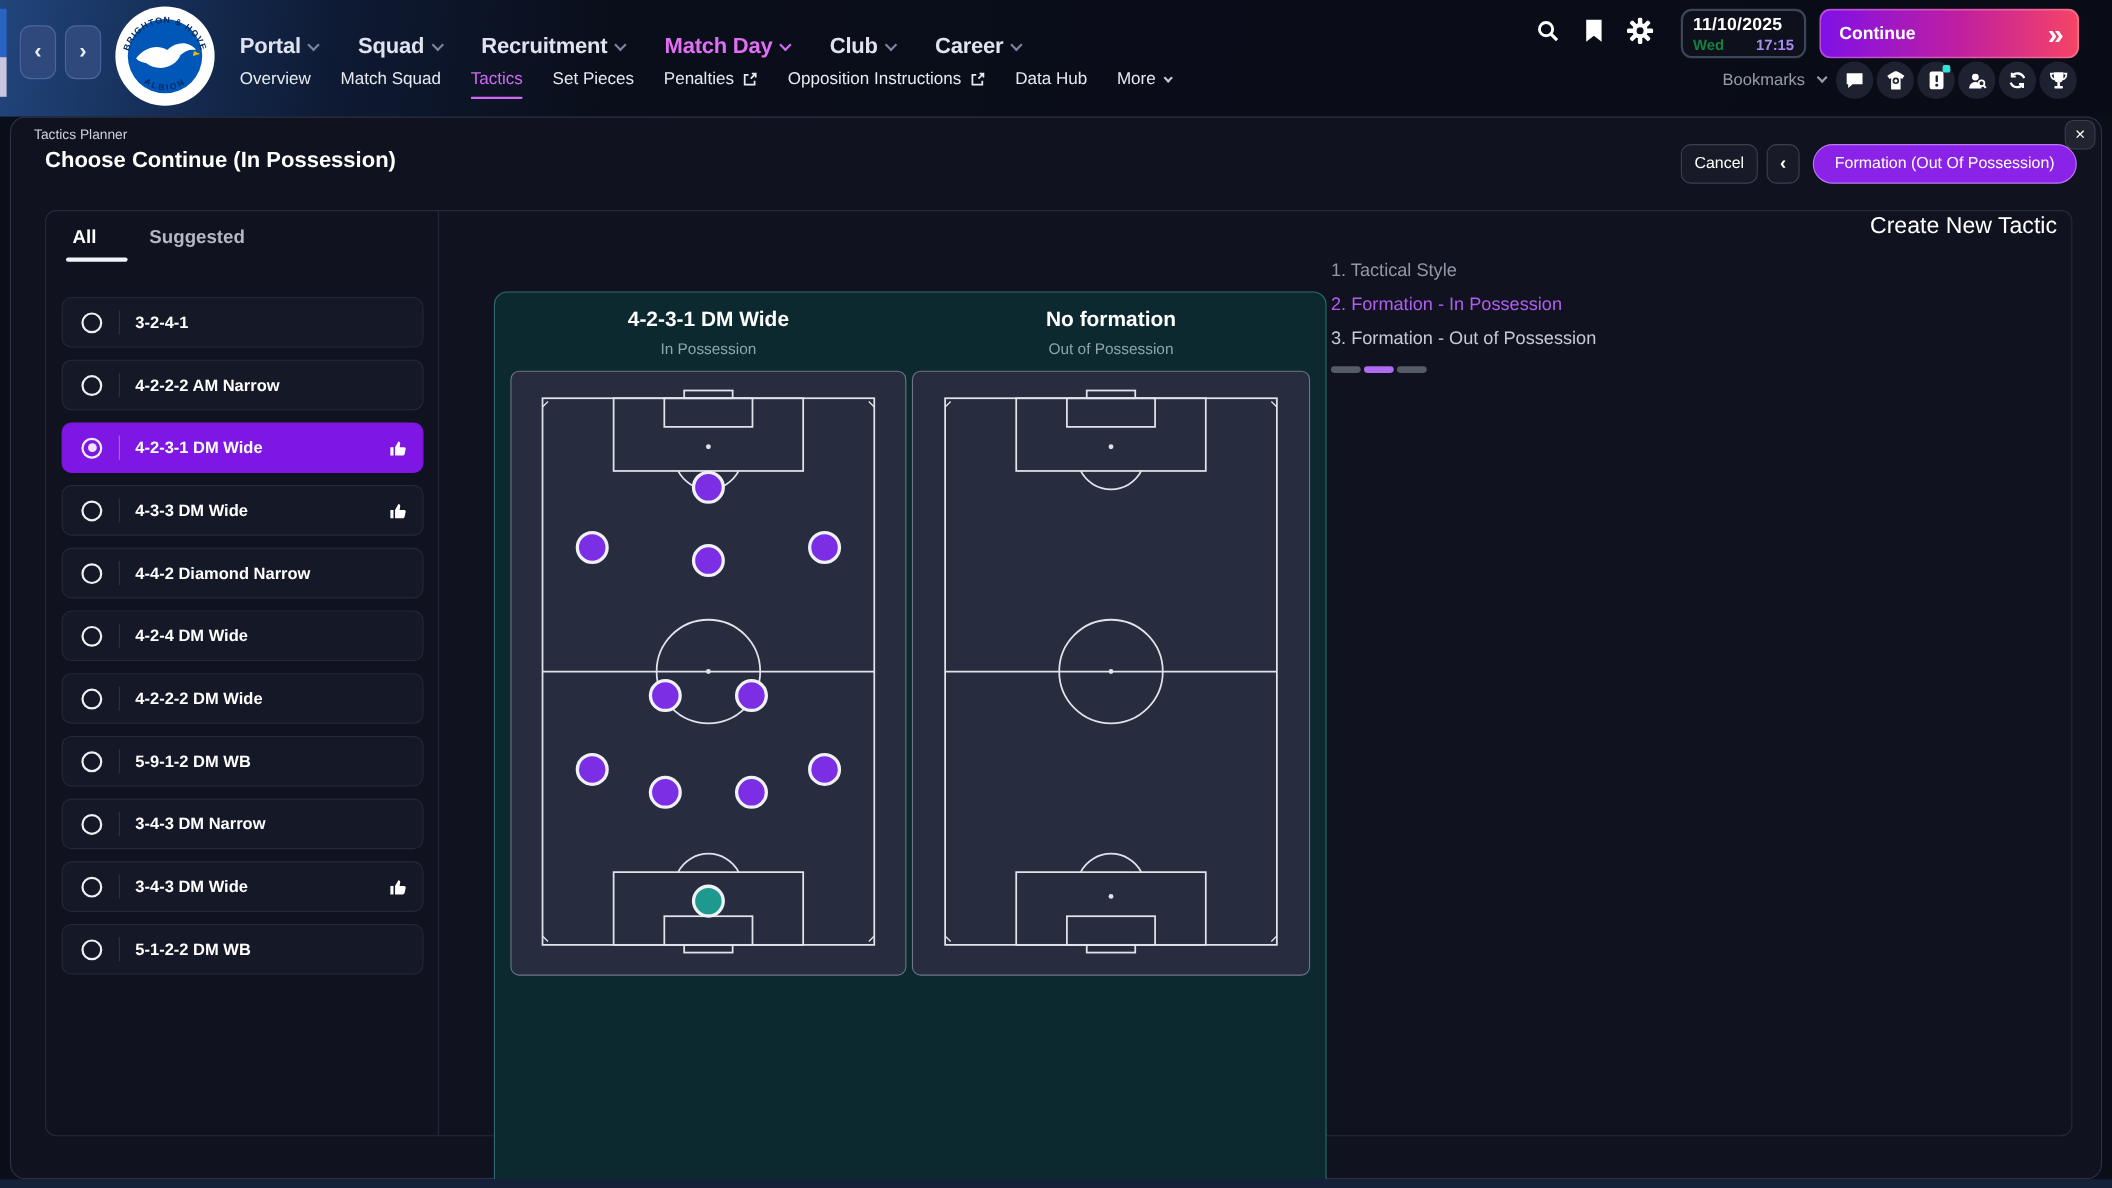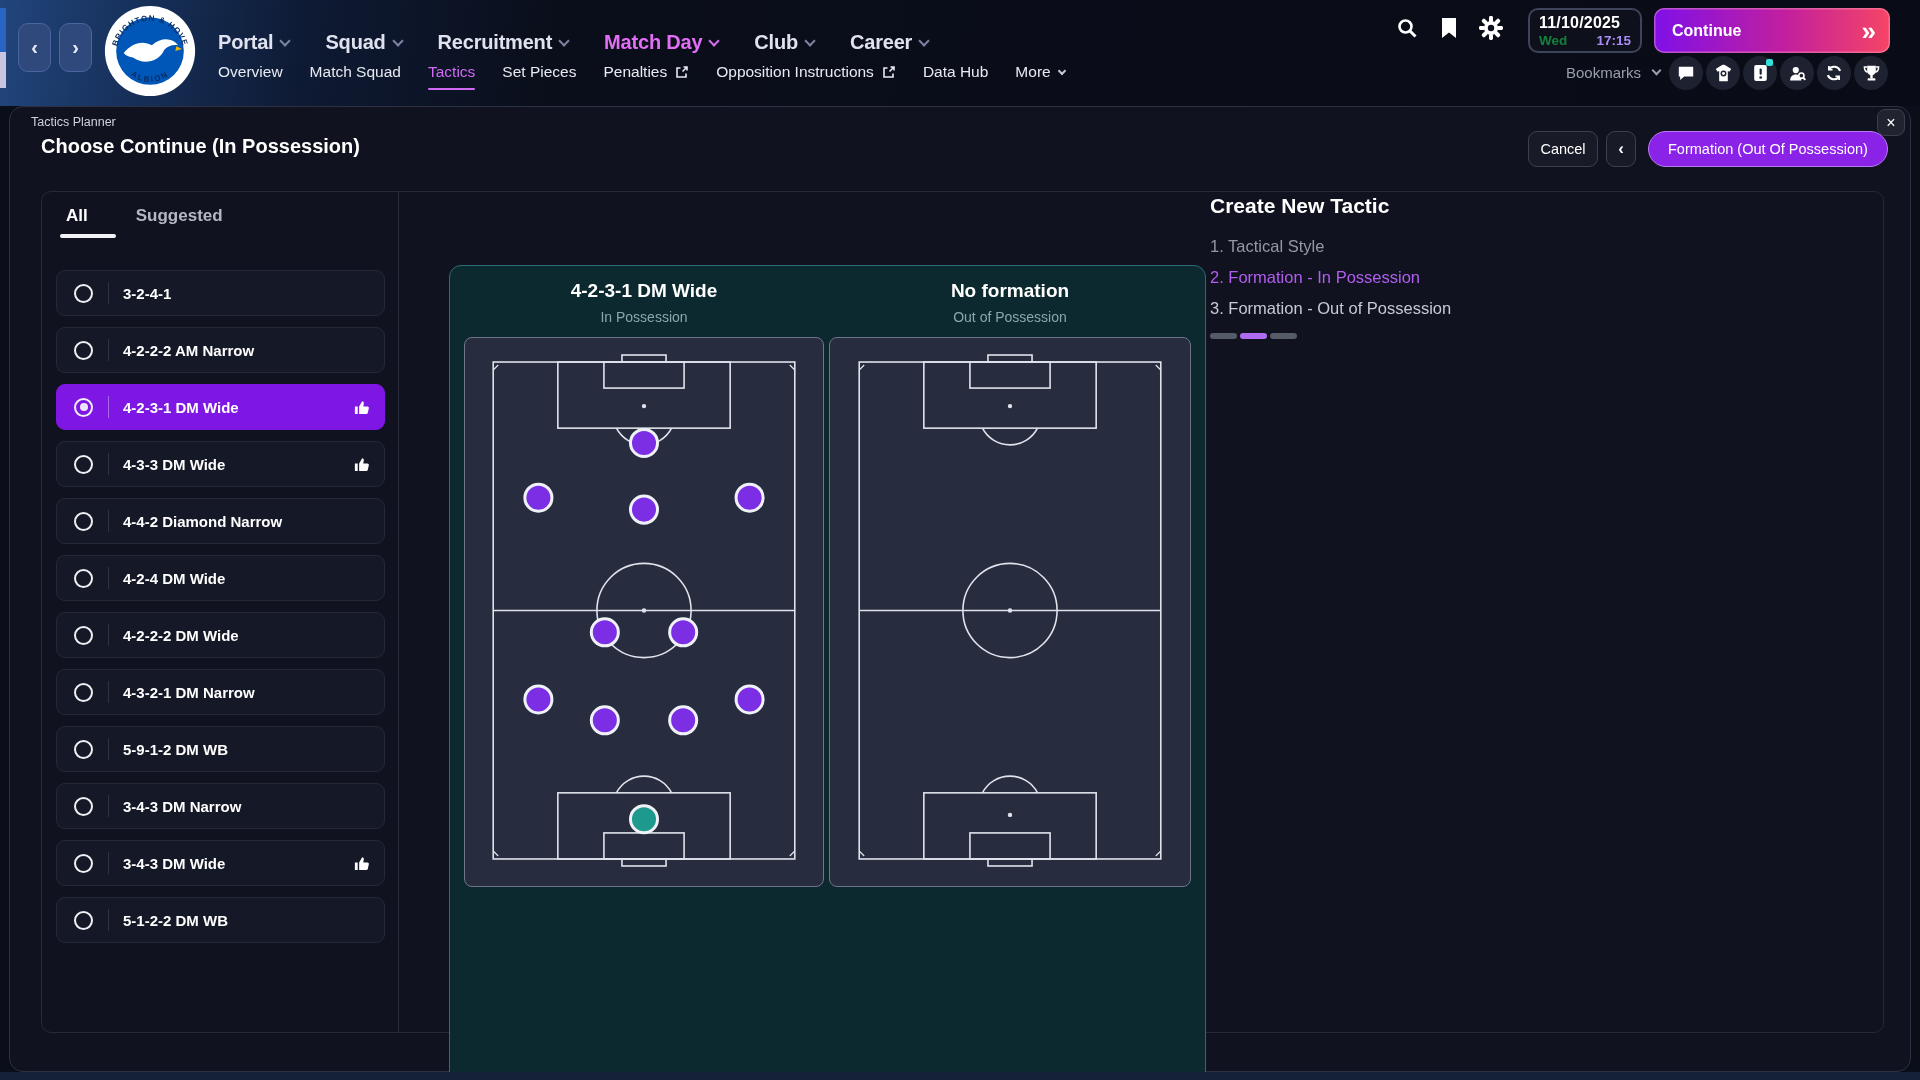--- a/index.html
+++ b/index.html
@@ -109,21 +109,21 @@
   #head-left { left:14px; width:360px; }
   #head-right { left:379px; width:362px; }
   .pitch-card { position:absolute; top:71px; height:550px; background:#272c3e; border:1.5px solid #6f7586;
     border-radius:8px; padding:12px 12px; }
   #card-left { left:14px; width:360px; }
   #card-right { left:379px; width:362px; }
   .pitch-svg { width:100%; height:100%; display:block; }
 
   
   #wizard { position:absolute; left:1168px; top:0; width:660px; }
-  .wizard-title { font-size:21px; font-weight:700; color:#fff; margin-top:2px; }
+  .wizard-title { font-size:21px; font-weight:400; color:#fff; margin-top:2px;text-align:right; }
   #wizard-steps { margin-top:13px; }
   .wstep { font-size:16.5px; line-height:31px; color:#9298a6; cursor:pointer; white-space:nowrap; }
   .wstep.active { color:#b15ef0; }
   .wstep.upcoming { color:#c6cad4; }
   #progress-pills { display:flex; gap:3px; margin-top:9px; }
   .pill { width:27px; height:6px; border-radius:3px; background:#565b68; }
   .pill.active { background:#b06cf0; }
 </style>
 </head>
 <body>
@@ -400,30 +400,20 @@
     <span class="thumb" style="visibility: hidden;">
       <svg width="17" height="17" viewBox="0 0 18 18">
         <path d="M2 8h3v8H2z M6.5 16V8l3.2-5.6c1 0 1.8.8 1.8 1.8L10.9 8h4.4c.95 0 1.65.85 1.45 1.8l-1.05 4.7c-.2.88-.95 1.5-1.85 1.5z" fill="#fff"></path>
       </svg>
     </span>
   </div>
             <div class="f-item">
     <span class="radio"></span>
     <span class="vdiv"></span>
     <span class="flabel">4-2-2-2 DM Wide</span>
-    <span class="thumb" style="visibility: hidden;">
-      <svg width="17" height="17" viewBox="0 0 18 18">
-        <path d="M2 8h3v8H2z M6.5 16V8l3.2-5.6c1 0 1.8.8 1.8 1.8L10.9 8h4.4c.95 0 1.65.85 1.45 1.8l-1.05 4.7c-.2.88-.95 1.5-1.85 1.5z" fill="#fff"></path>
-      </svg>
-    </span>
-  </div>
-            <div class="f-item">
-    <span class="radio"></span>
-    <span class="vdiv"></span>
-    <span class="flabel">4-3-2-1 DM Narrow</span>
     <span class="thumb" style="visibility: hidden;">
       <svg width="17" height="17" viewBox="0 0 18 18">
         <path d="M2 8h3v8H2z M6.5 16V8l3.2-5.6c1 0 1.8.8 1.8 1.8L10.9 8h4.4c.95 0 1.65.85 1.45 1.8l-1.05 4.7c-.2.88-.95 1.5-1.85 1.5z" fill="#fff"></path>
       </svg>
     </span>
   </div>
             <div class="f-item">
     <span class="radio"></span>
     <span class="vdiv"></span>
     <span class="flabel">5-9-1-2 DM WB</span>

